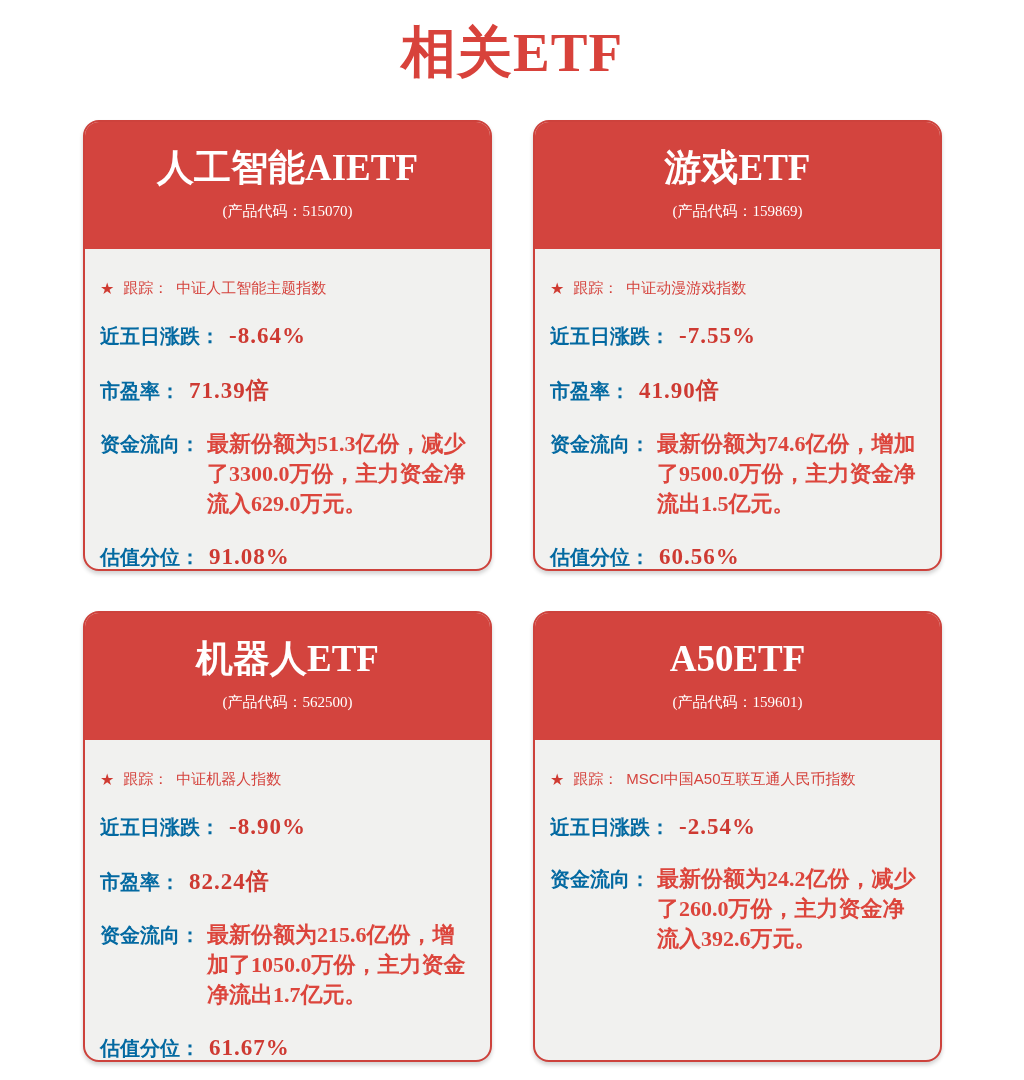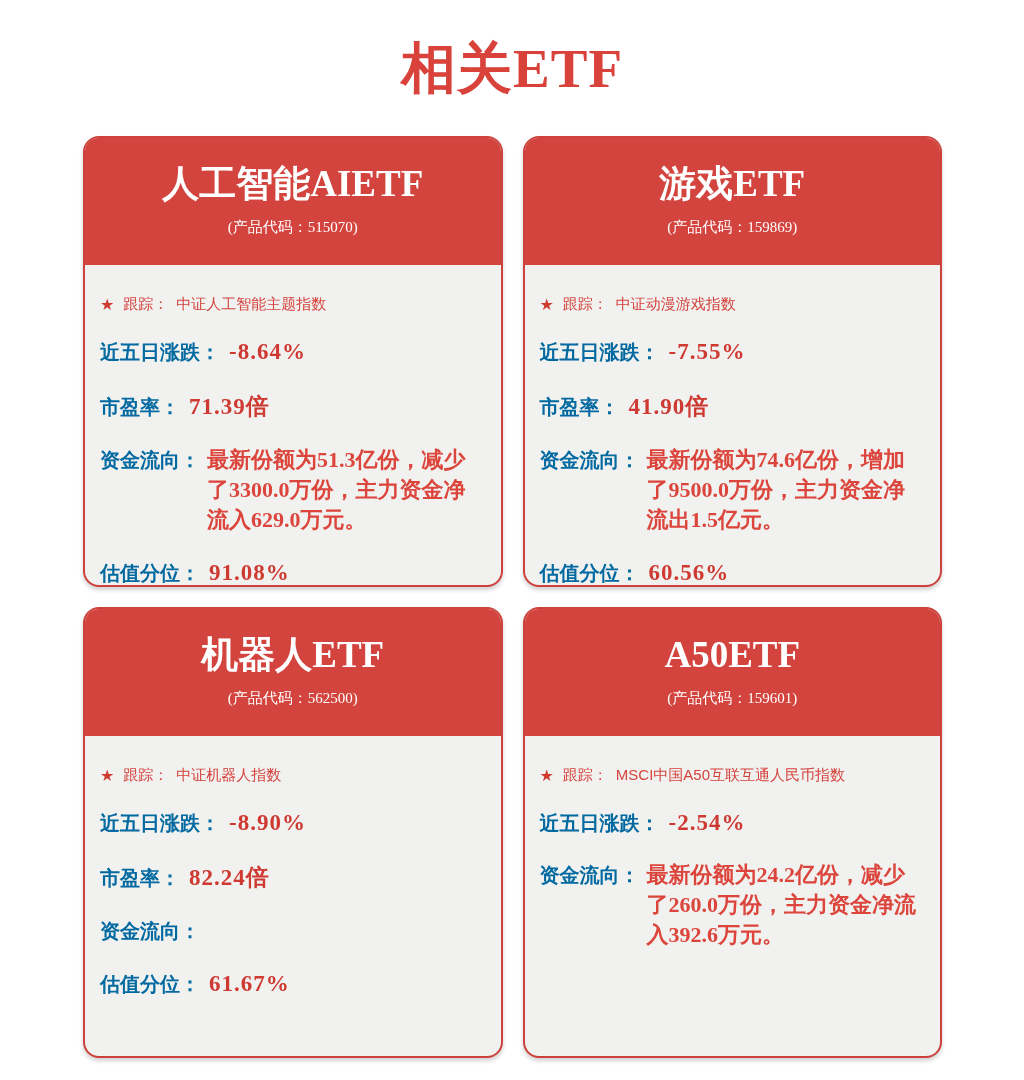--- a/index.html
+++ b/index.html
@@ -7,30 +7,29 @@
     width: 1024px; height: 1080px;
     background: #ffffff;
     font-family: "Liberation Sans", "DejaVu Sans", sans-serif;
   }
   .page-title {
     text-align: center;
     color: #d8423b;
     font-family: "Liberation Serif", "DejaVu Serif", serif;
     font-weight: bold;
     font-size: 55px;
-    padding-top: 32px;
+    padding-top: 16px;
     letter-spacing: 1px;
   }
   .etf-grid {
     margin: 30px 82px 0 83px;
     display: grid;
     grid-template-columns: 1fr 1fr;
     column-gap: 41px;
     row-gap: 40px;
-    gap: 20px;
   }
   .etf-card {
     height: 451px;
     border: 2px solid #cd423c;
     border-radius: 16px;
     background: #f1f1ef;
     overflow: hidden;
     box-shadow: 0 3px 4px rgba(0,0,0,0.18);
     display: flex;
     flex-direction: column;
@@ -188,20 +187,21 @@
       <div class="stat-row">
         <span class="stat-label">近五日涨跌：</span>
         <span class="stat-value">-8.90%</span>
       </div>
       <div class="stat-row">
         <span class="stat-label">市盈率：</span>
         <span class="stat-value">82.24倍</span>
       </div>
       <div class="flow-row">
         <span class="stat-label">资金流向：</span>
+        <span class="flow-text">最新份额为215.6亿份，增加了1050.0万份，主力资金净流出1.7亿元。</span>
       </div>
       <div class="stat-row">
         <span class="stat-label">估值分位：</span>
         <span class="stat-value">61.67%</span>
       </div>
     </div>
   </section>
 
   <section class="etf-card">
     <header class="card-header">

